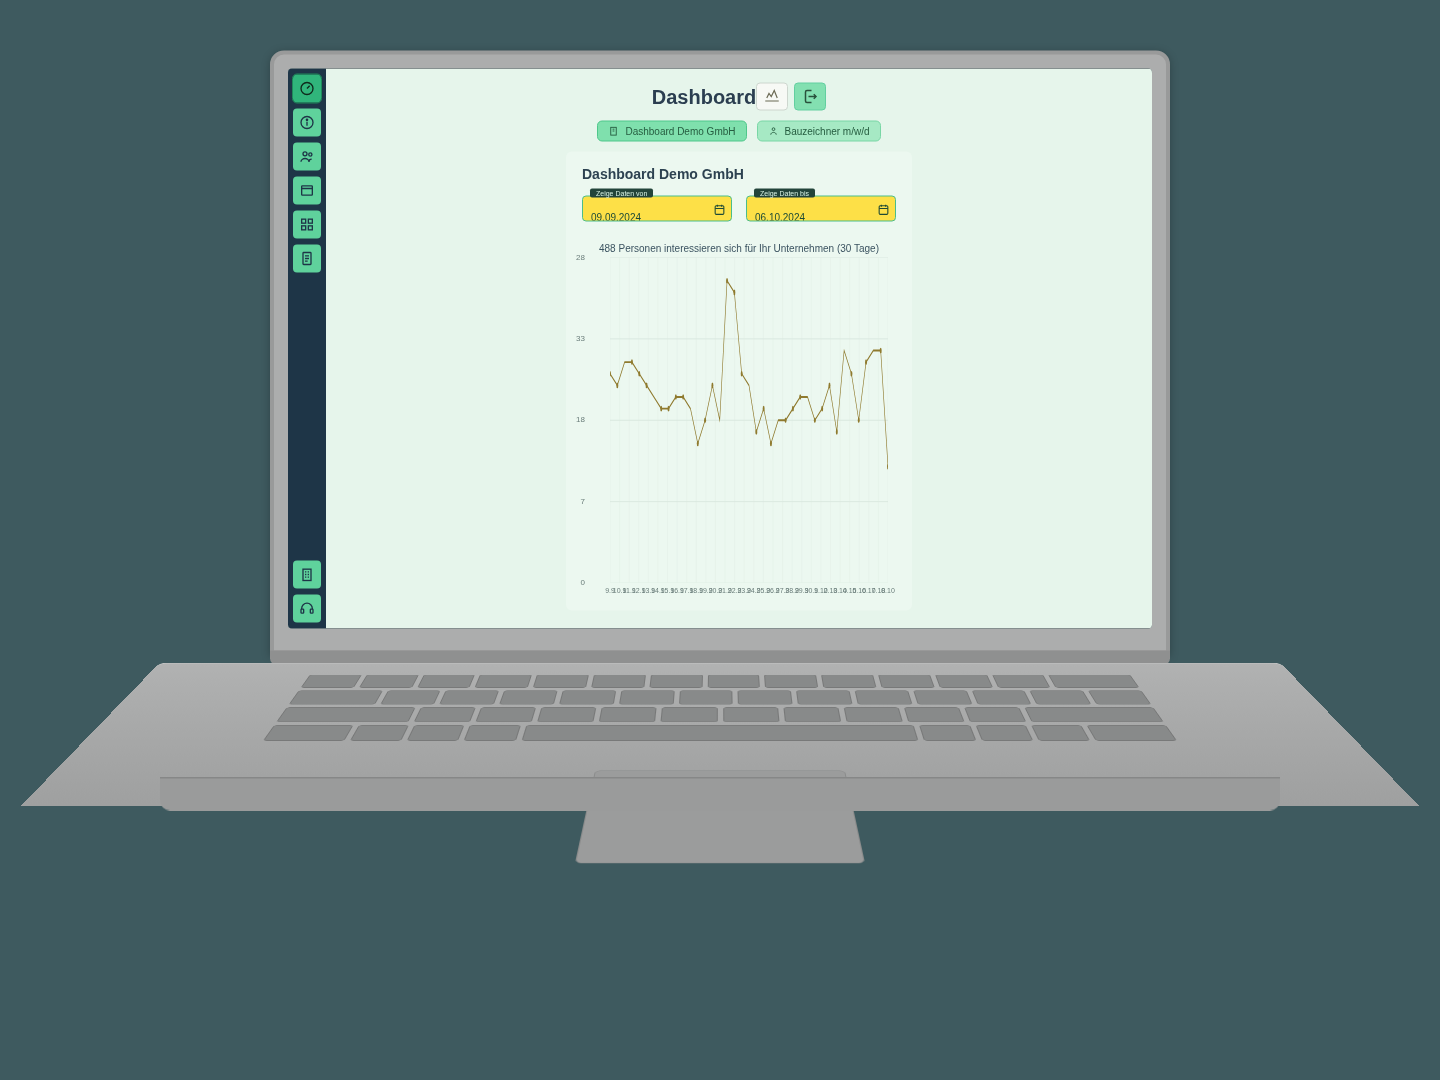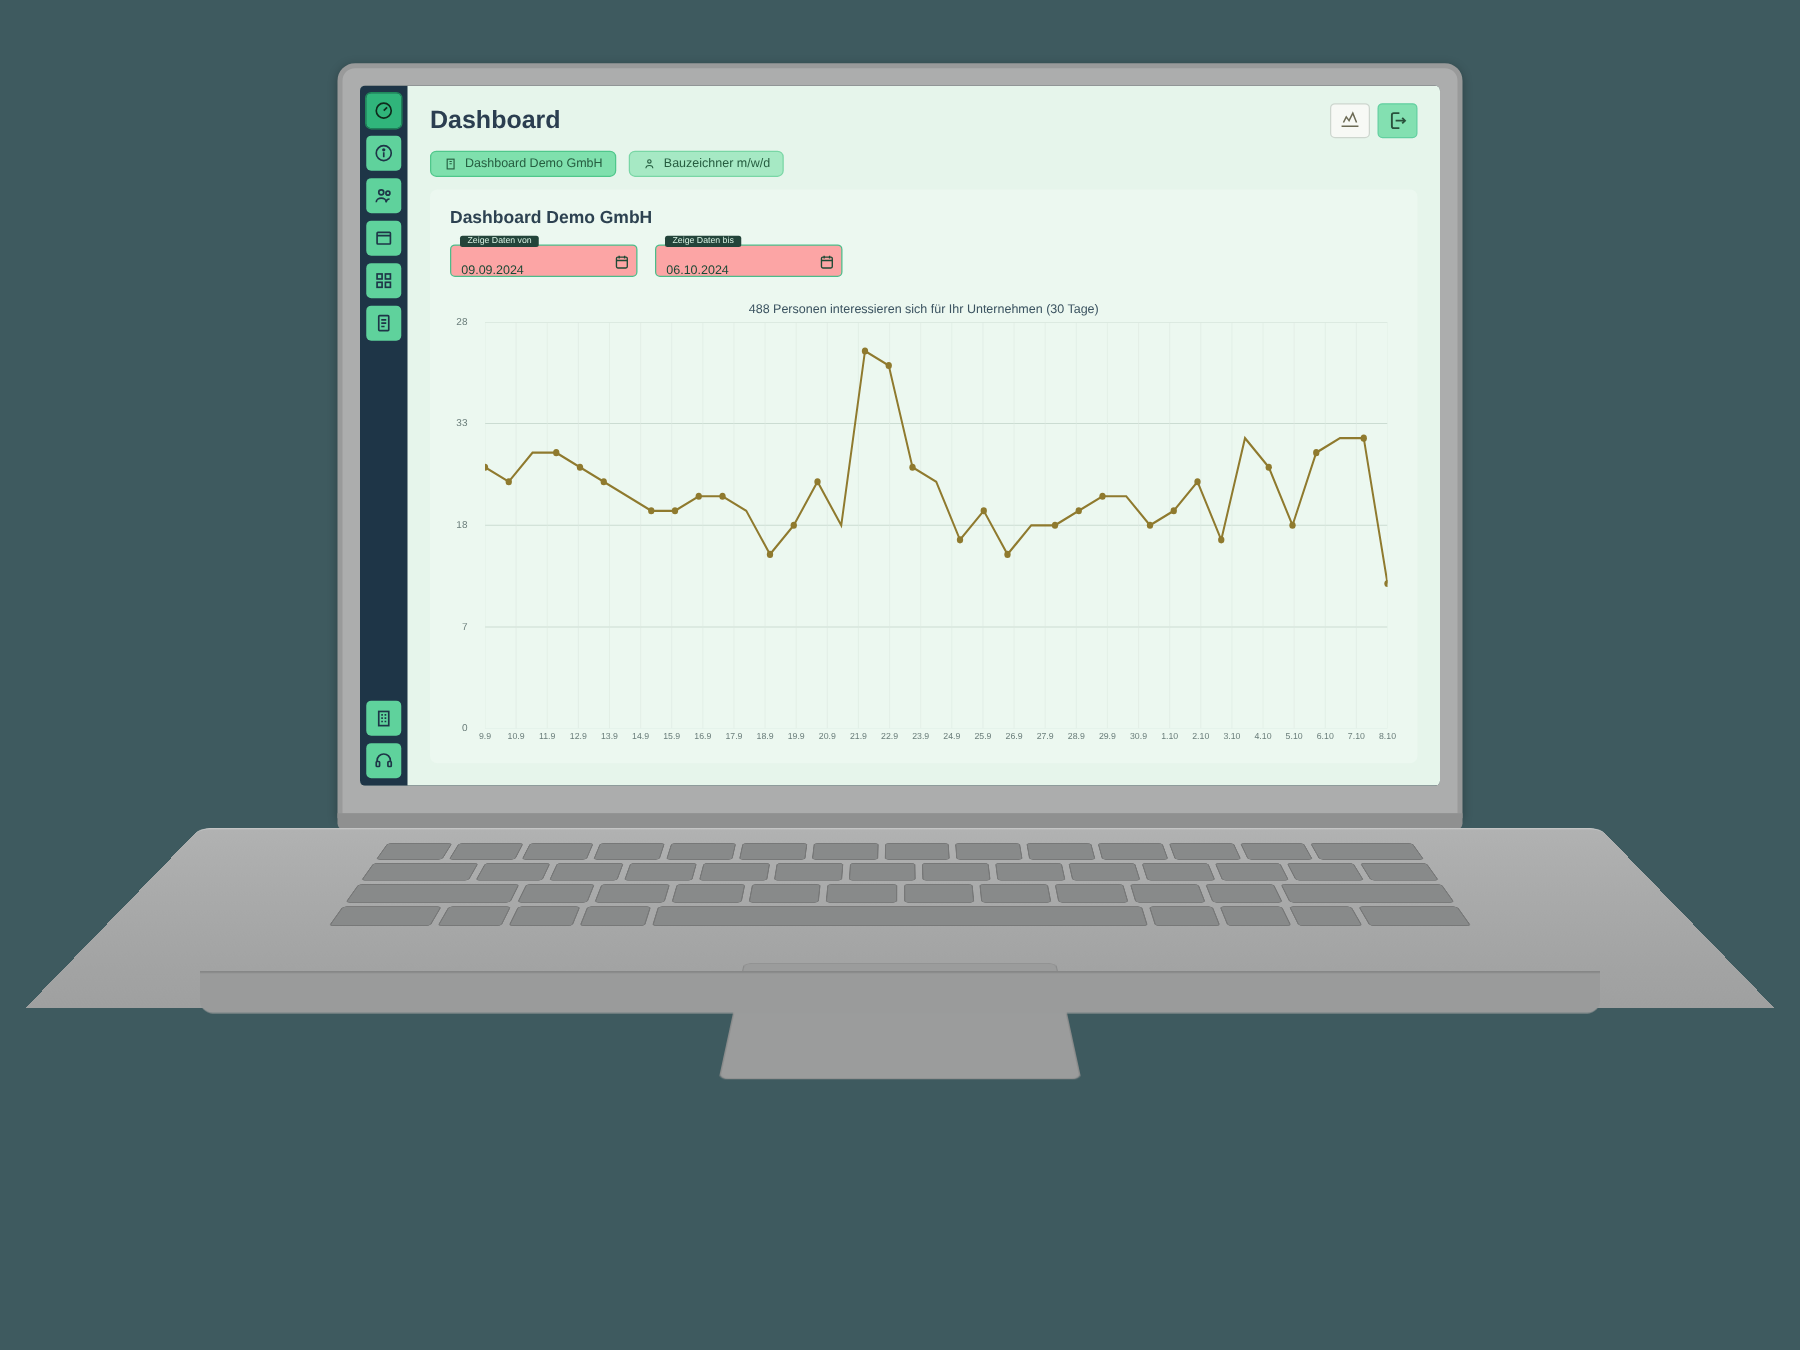--- a/index.html
+++ b/index.html
@@ -113,20 +113,21 @@
   }
   .sidebar button.active { background: #30b57b; color:#0f2a1c; outline:1px solid #1f8a5b;}
   .sidebar svg { width: 16px; height: 16px; }
 
   .main {
     flex: 1;
     display: flex; flex-direction: column;
     padding: 14px 18px 18px 18px;
     gap: 10px;
     overflow: hidden;
+    align-items: center;
   }
   .titlebar {
     display: flex; align-items: center; justify-content: space-between;
   }
   .page-title { font-size: 20px; font-weight: 600; color: #2b3e50; }
   .title-actions { display: flex; gap: 6px; }
   .chip-btn {
     width: 32px; height: 28px;
     background: #83e0b1;
     border: 1px solid #63cfa0;
@@ -169,42 +170,42 @@
   .date-label {
     position: absolute; top: -7px; left: 8px;
     font-size: 7px;
     background: #23443a; color: #d7f1e2;
     padding: 1px 6px;
     border-radius: 2px;
   }
   .date-input {
     width: 100%;
     height: 26px;
-    background: #fca5a5;
+    background: #fde047;
     border: 1px solid #4bbd8a;
     border-radius: 4px;
     padding: 16px 26px 0 8px;
     font-size: 10px;
     color: #1c4a36;
   }
   .date-cal {
     position: absolute; right: 6px; top: 50%; transform: translateY(-50%);
     width: 13px; height: 13px; color:#1e4a35;
   }
 
   .chart-wrap { flex: 1; display: flex; flex-direction: column; }
   .chart-title { text-align: center; font-size: 10px; color:#3b5360; margin-bottom: 4px;}
   .chart-area {
     flex: 1;
     position: relative;
     padding: 4px 8px 2px 28px;
   }
   svg.chart { position: absolute; inset: 0 8px 18px 28px; width: calc(100% - 36px); height: calc(100% - 18px); }
   .y-ticks { position: absolute; left: 0; top: 0; bottom: 18px; width: 24px; }
-  .y-tick { position: absolute; right: 10px; font-size: 8px; color:#6a7d7a; transform: translateY(-50%);}
+  .y-tick { position: absolute; right: 21px; font-size: 8px; color:#6a7d7a; transform: translateY(-50%);}
   .x-ticks { position: absolute; left: 28px; right: 8px; bottom: 0; height: 14px; display: flex; justify-content: space-between;}
   .x-tick { font-size: 7px; color:#6a7d7a; transform: translateX(-50%); white-space: nowrap;}
   .legend { text-align: center; font-size: 9px; color:#5a6f6b; margin-top: 2px;}
   .legend .sym { color:#8f7a2e; }
 </style>
 </head>
 <body>
 
 <div class="laptop-wrap">
   <div class="laptop-lid">

